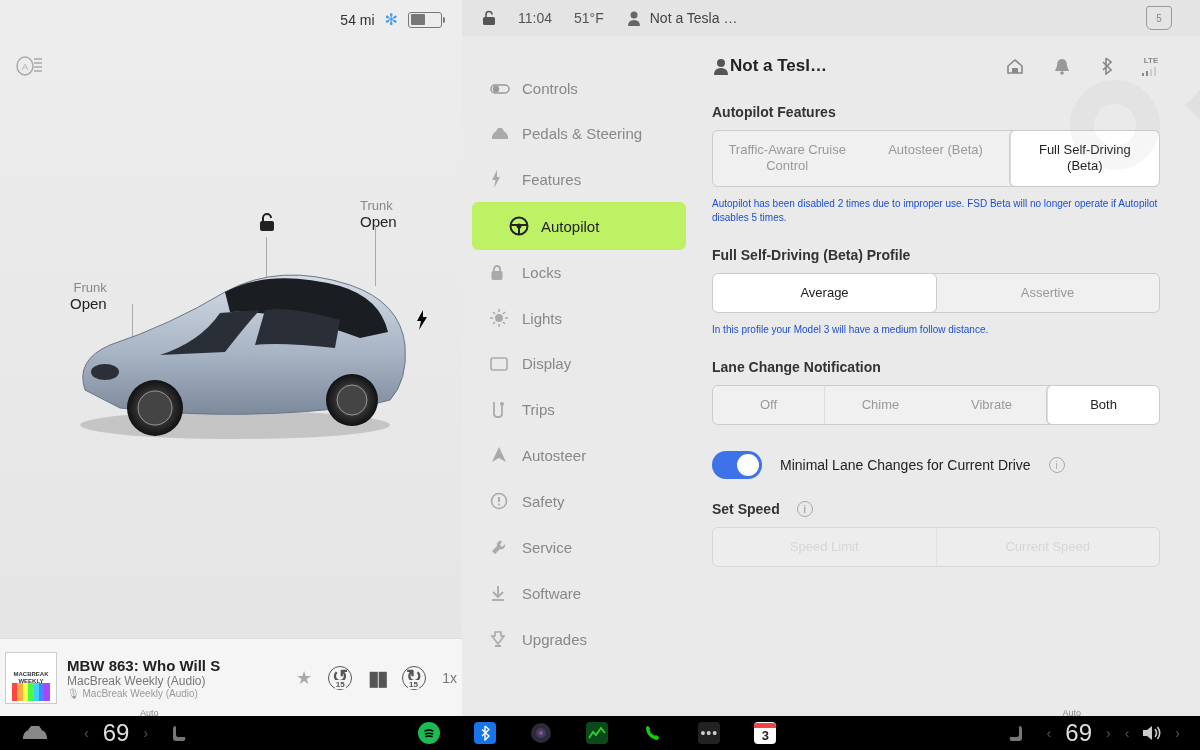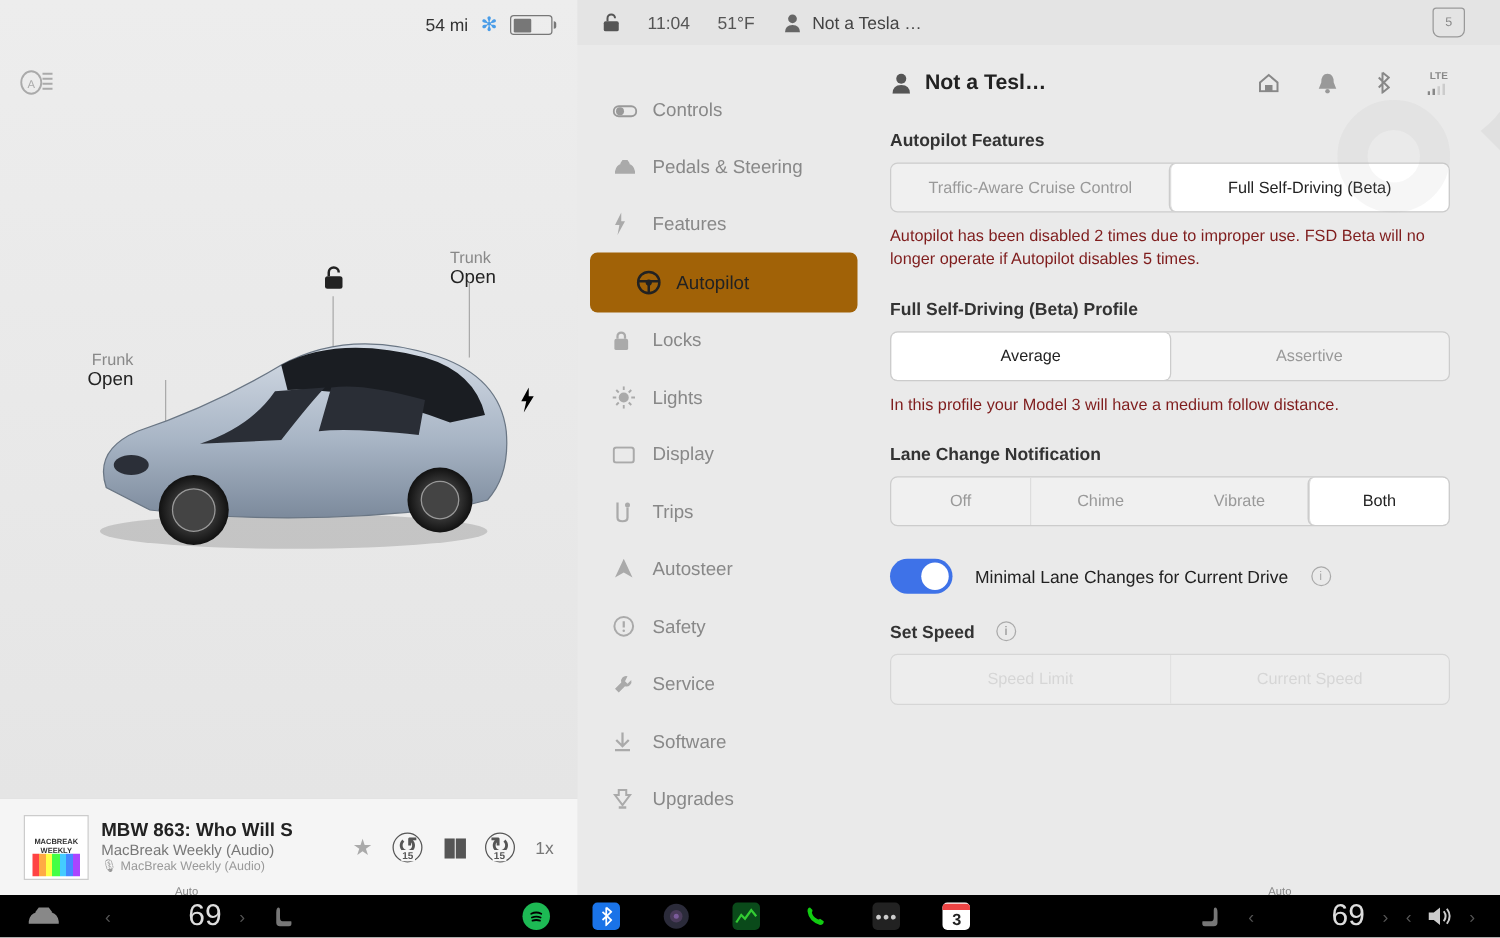--- a/index.html
+++ b/index.html
@@ -23,21 +23,21 @@
 .frunk-label .open { color: #222; font-size: 15px; font-weight: 500; display:block; }
 .trunk-label { position: absolute; left: 340px; top: 28px; font-size: 13px; color: #888; }
 .trunk-label .open { color: #222; font-size: 15px; font-weight: 500; display:block;}
 .lock-icon { position: absolute; left: 238px; top: 42px; font-size: 18px; color: #222; }
 .bolt-icon { position: absolute; left: 395px; top: 140px; font-size: 16px; color: #000; }
 .line1 { position: absolute; left: 112px; top: 134px; width: 1px; height: 100px; background: #aaa; }
 .line2 { position: absolute; left: 246px; top: 67px; width: 1px; height: 50px; background: #aaa; }
 .line3 { position: absolute; left: 355px; top: 56px; width: 1px; height: 60px; background: #aaa; }
 
 
-.media { position: absolute; bottom: 0; left: 0; right: 0; height: 78px; background: #f5f5f5; display: flex; align-items: center; padding: 0 19px; gap: 10px; border-top: 1px solid #ddd; }
+.media { position: absolute; bottom: 0; left: 0; right: 0; height: 78px; background: #f5f5f5; display: flex; align-items: center; padding: 0 5px; gap: 10px; border-top: 1px solid #ddd; }
 .album-art { width: 52px; height: 52px; background: #fff; border: 1px solid #ccc; display:flex; flex-direction:column; justify-content:center; align-items:center; font-size:5px; line-height:1.1; color:#333; text-align:center; position:relative; }
 .album-bars { position:absolute; bottom:2px; left:6px; right:6px; height:18px; background: linear-gradient(90deg,#f44 0 14%,#fa4 14% 28%,#ff4 28% 42%,#4f4 42% 57%,#4cf 57% 71%,#48f 71% 85%,#a4f 85% 100%); }
 .track-info { flex: 1; overflow: hidden; }
 .track-title { font-size: 15px; font-weight: 600; color: #222; white-space: nowrap; overflow: hidden; }
 .track-artist { font-size: 12px; color: #777; }
 .track-source { font-size: 10px; color: #999; }
 .media-controls { display: flex; align-items: center; gap: 16px; color: #555; }
 .media-controls .ctl { font-size: 18px; cursor: pointer; }
 .circ { border: 1.5px solid #555; border-radius: 50%; width: 24px; height: 24px; display:flex; align-items:flex-end; justify-content:center; font-size:8px; font-weight:700; position:relative;}
 .circ::before{content:'↺';position:absolute;font-size:19px;color:#555;top:-2px;}
@@ -45,50 +45,50 @@
 
 
 .top-status { height: 36px; display: flex; align-items: center; padding: 0 20px; gap: 22px; color: #555; font-size: 14px; background: #e4e4e4; position:relative;}
 .top-status .user { display: flex; align-items: center; gap: 8px; color: #444; font-weight: 500; }
 .route-badge { position: absolute; right: 28px; top: 6px; width: 26px; height: 24px; border: 1.5px solid #999; border-radius: 3px 3px 6px 6px; display:flex;align-items:center;justify-content:center;font-size:10px;color:#888;}
 
 
 .settings-body { flex: 1; display: flex; overflow: hidden; }
 .settings-sidebar { width: 234px; padding: 30px 10px 10px 10px; }
 .side-item { display: flex; align-items: center; gap: 14px; padding: 14px 18px; border-radius: 6px; font-size: 15px; color: #888; cursor: pointer; }
-.side-item.active { background: #a16207; color: #222; font-weight: 500; padding-left: 37px; }
+.side-item.active { background: #bef264; color: #222; font-weight: 500; padding-left: 37px; }
 .side-item .icon { width: 18px; text-align: center; font-size: 15px; }
 
 .settings-main { flex: 1; padding: 20px 40px 20px 16px; overflow-y: auto; }
 .main-header { display: flex; align-items: center; justify-content: space-between; margin-bottom: 28px; }
-.main-user { display: flex; align-items: center; gap: 10px; font-size: 17px; font-weight: 600; color: #222; }
+.main-user { display: flex; align-items: center; font-size: 17px; font-weight: 600; color: #222; }
 .header-icons { display: flex; gap: 30px; color: #888; font-size: 16px; align-items:center;}
 .lte { font-size: 8px; font-weight: 600; }
 
 .section-title { font-size: 14px; font-weight: 600; color: #333; margin-bottom: 10px; margin-top: 22px; }
 .seg-control { display: flex; border: 1px solid #ccc; border-radius: 6px; overflow: hidden; background: #f0f0f0;}
 .seg-item { flex: 1; padding: 11px 10px; text-align: center; font-size: 13px; color: #999; cursor: pointer; line-height: 1.25; }
 .seg-item.active { background: #fff; color: #222; font-weight: 500; border-radius: 5px; box-shadow: 0 0 0 1px #ccc; }
 .seg-item + .seg-item { border-left: 1px solid #ddd; }
 .seg-item.active + .seg-item, .seg-item:has(+ .active){ border-left: none;}
-.help-text { font-size: 13px; color: #7f1d1d; margin-top: 10px; line-height: 1.4; }
+.help-text { font-size: 10px; color: #1d4ed8; margin-top: 10px; line-height: 1.4; }
 
 .toggle-row { display: flex; align-items: center; gap: 18px; margin-top: 26px; }
 .toggle { width: 50px; height: 28px; background: #3e72e8; border-radius: 14px; position: relative; cursor: pointer; }
 .toggle::after { content: ''; position: absolute; width: 22px; height: 22px; background: #fff; border-radius: 50%; top: 3px; right: 3px; }
 .toggle-label { font-size: 14px; font-weight: 500; color: #222; }
 .info-circ { width: 16px; height: 16px; border: 1.5px solid #aaa; border-radius: 50%; display: inline-flex; align-items: center; justify-content: center; font-size: 10px; color: #aaa; }
 
 .dimmed .seg-item { color: #ccc; }
 .dimmed { opacity: 0.65; }
 
 
 .bottom-bar { position: absolute; bottom: 0; left: 0; right: 0; height: 34px; background: #000; display: flex; align-items: center; padding: 0 20px; gap: 14px; color: #ccc; font-size: 12px; }
 .temp-group { display: flex; align-items: center; gap: 14px; position: relative;}
-.temp { font-size: 24px; font-weight: 300; color: #ddd; margin-left: 48px; }
+.temp { font-size: 24px; font-weight: 300; color: #ddd; }
 .arrow { color: #555; cursor: pointer; font-size: 14px;}
 .auto-label { position: absolute; top: -11px; left: 56px; font-size: 9px; color: #888; }
 .seat-icon { font-size: 18px; color: #777; margin-left: 8px;}
 .app-row { display: flex; gap: 34px; align-items: center; margin: 0 auto; }
 .app-icon { width: 22px; height: 22px; border-radius: 4px; display: flex; align-items: center; justify-content: center; font-size: 14px; }
 .vol-group { display: flex; align-items: center; gap: 12px; }
 .car-silhouette { font-size: 20px; color: #888; margin-right: 20px;}
 
 
 .map-swirl{position:absolute;right:-40px;top:-40px;width:280px;height:200px;opacity:.15;border:30px solid #aaa;border-radius:50%;border-left-color:transparent;border-bottom-color:transparent;pointer-events:none;}
@@ -379,20 +379,21 @@
                   <rect x="8" y="3" width="2" height="7" fill="#ccc"></rect>
                   <rect x="12" y="1" width="2" height="9" fill="#ccc"></rect>
                 </svg>
             </span>
           </div>
         </div>
 
         <div class="section-title">Autopilot Features</div>
         <div class="seg-control" id="seg-ap">
             <div class="seg-item">Traffic-Aware Cruise Control</div>
+            <div class="seg-item">Autosteer (Beta)</div>
             <div class="seg-item active">Full Self-Driving (Beta)</div>
           </div>
         <div class="help-text">Autopilot has been disabled 2 times due to improper use. FSD Beta will no longer operate if Autopilot disables 5 times.</div>
 
         <div class="section-title">Full Self-Driving (Beta) Profile</div>
         <div class="seg-control" id="seg-fsd">
             <div class="seg-item active">Average</div>
             <div class="seg-item">Assertive</div>
           </div>
         <div class="help-text">In this profile your Model 3 will have a medium follow distance.</div>

